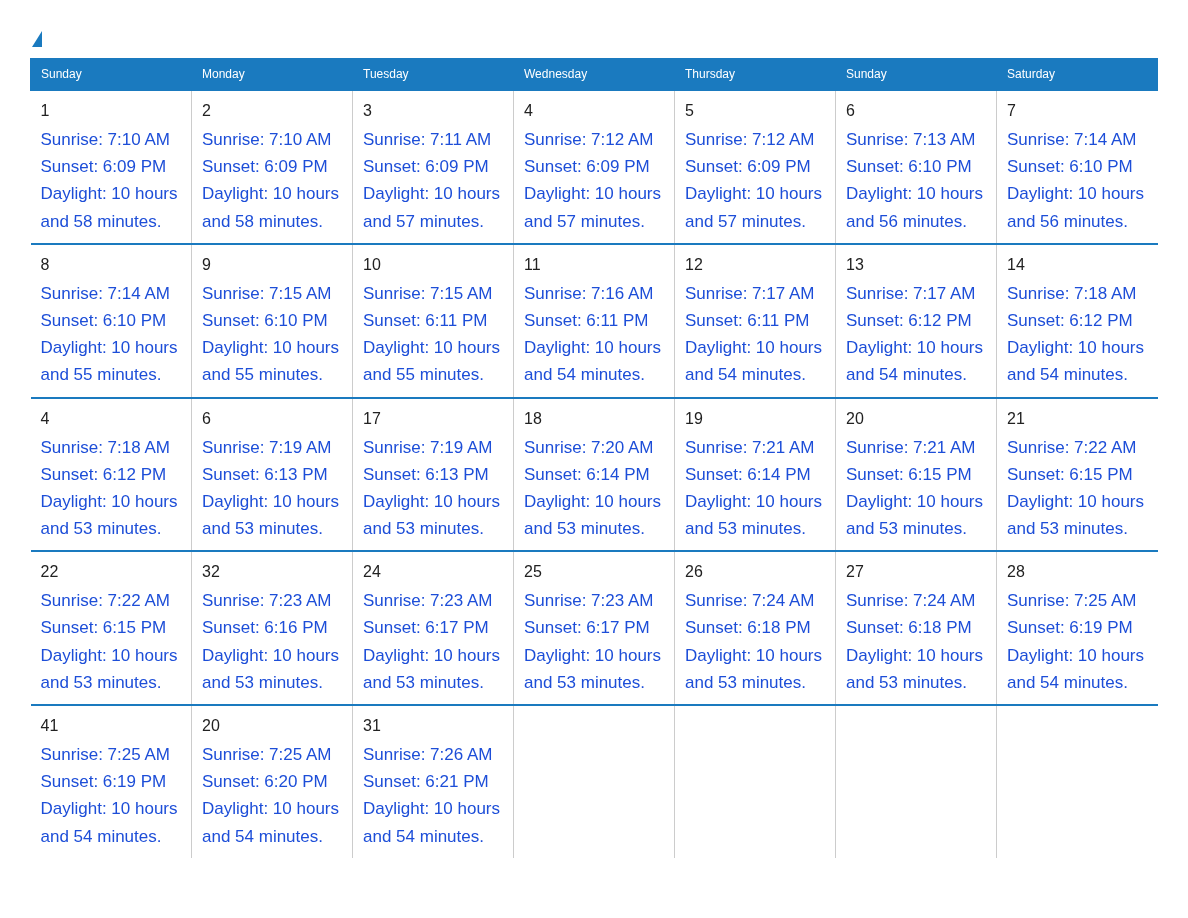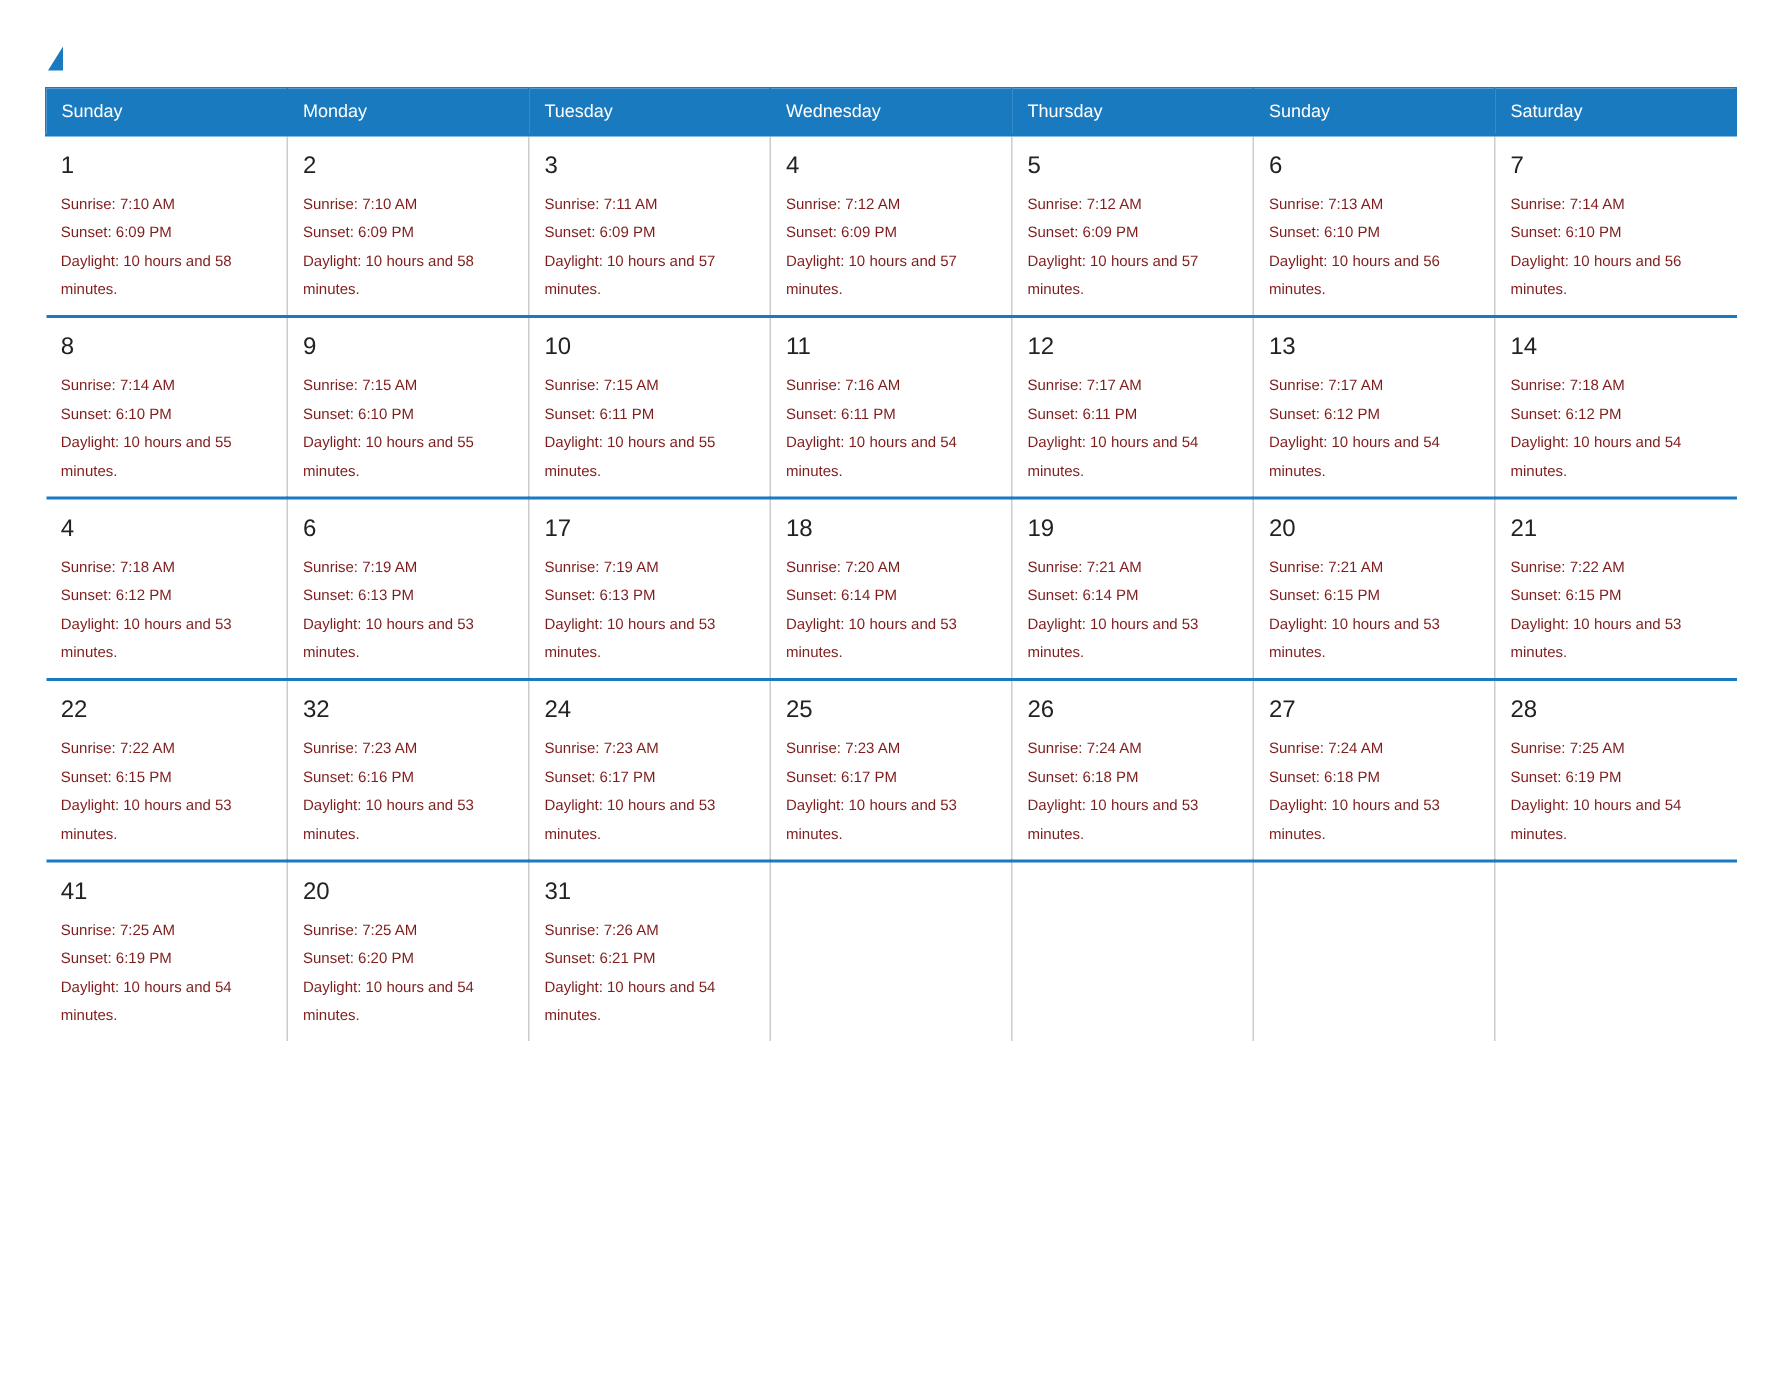--- a/index.html
+++ b/index.html
@@ -88,22 +88,22 @@
       border-right: none;
     }
     .day-number {
       font-size: 16px;
       font-weight: normal;
       color: #222;
       display: block;
       margin-bottom: 3px;
     }
     .day-info {
-      font-size: 10px;
-      color: #7f1d1d;
+      font-size: 17px;
+      color: #1d4ed8;
       line-height: 1.6;
     }
     .empty-cell {
       background: #fff;
     }
   </style>
 </head>
 <body>
 
 <div class="header">

